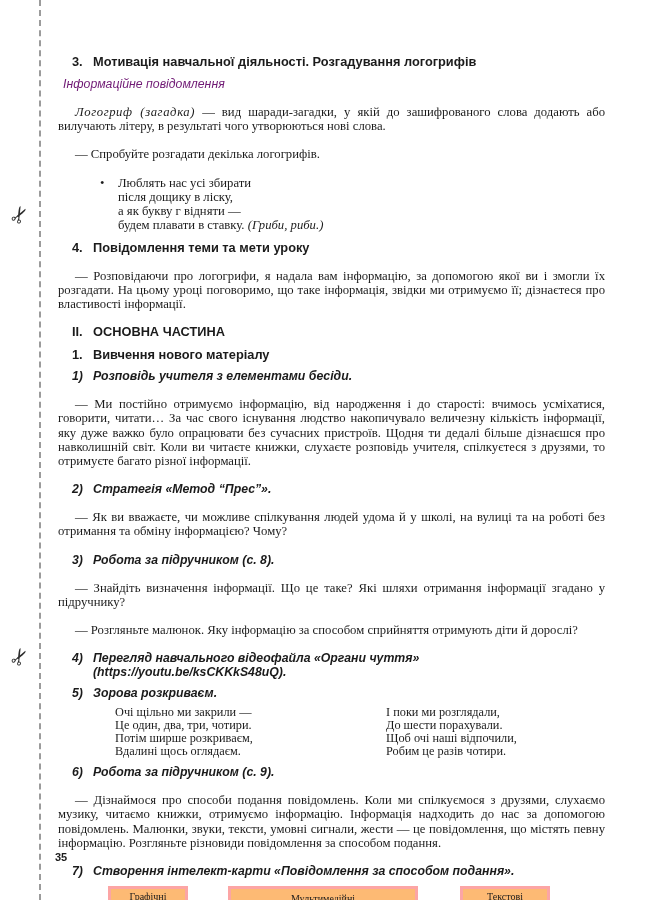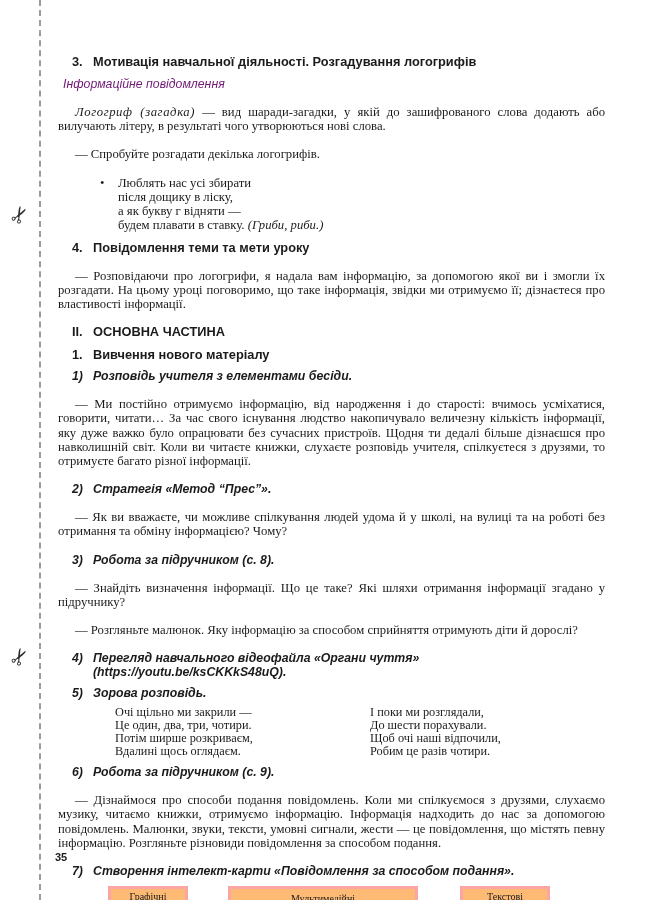--- a/index.html
+++ b/index.html
@@ -41,21 +41,21 @@
   .para {
     font-size:12.7px; line-height:14.2px; text-align:justify;
     text-indent:17px; margin:14px 0;
   }
   .term { font-style:italic; letter-spacing:0.6px; }
 
   .riddle { display:flex; margin:4px 0 3px 42px; font-size:12.7px; line-height:14px; }
   .riddle .bullet { width:18px; flex:none; }
   .riddle .ans { font-style:italic; }
 
-  .gym { display:flex; margin:6px 0 2px 57px; font-size:12.3px; line-height:13px; }
+  .gym { display:flex; margin:6px 0 2px 57px; font-size:12.3px; line-height:13px;gap:16px; }
   .gym .col1 { width:255px; flex:none; }
 
   .diagram { position:relative; height:116px; margin-top:8px; }
   .dbox {
     position:absolute; border:3px solid #fca5a5; background:#fdba74;
     display:flex; align-items:center; justify-content:center;
     font-size:10px; text-align:center; box-sizing:border-box;
   }
   .b-top-l   { left:50px;  top:0;    width:80px;  height:20px; }
   .b-top-c   { left:170px; top:0;    width:190px; height:24px;text-align:right; }
@@ -137,21 +137,21 @@
     <p class="para">— Знайдіть визначення інформації. Що це таке? Які шляхи отримання інформації згадано у підручнику?</p>
     <p class="para">— Розгляньте малюнок. Яку інформацію за способом сприйняття отримують діти й дорослі?</p>
 
     <div class="item">
       <span class="inum">4)</span>
       <span>Перегляд навчального відеофайла «Органи чуття» (https://youtu.be/ksCKKkS48uQ).</span>
     </div>
 
     <div class="item">
       <span class="inum">5)</span>
-      <span>Зорова розповідь.</span>
+      <span>Зорова розкриваєм.</span>
     </div>
 
     <div class="gym">
       <div class="col1">
         <div>Очі щільно ми закрили —</div>
         <div>Це один, два, три, чотири.</div>
         <div>Потім ширше розкриваєм,</div>
         <div>Вдалині щось оглядаєм.</div>
       </div>
       <div class="col2">

